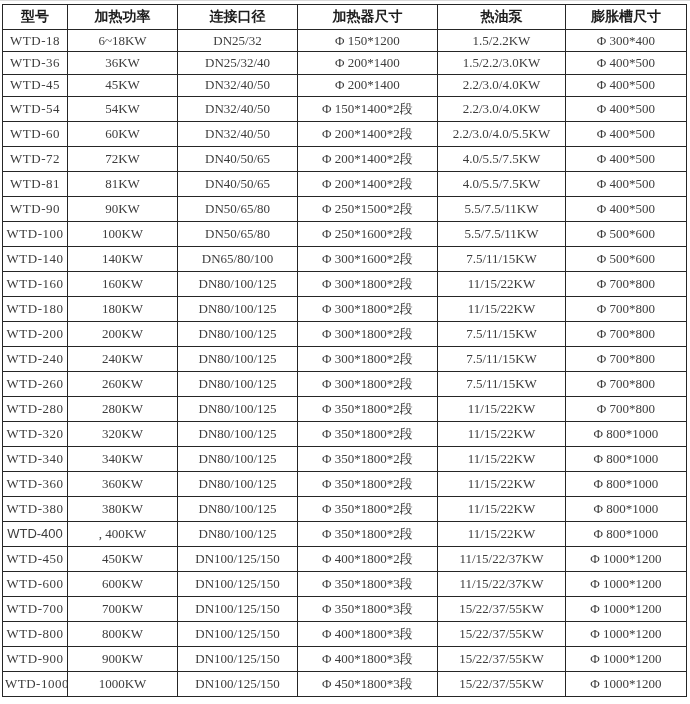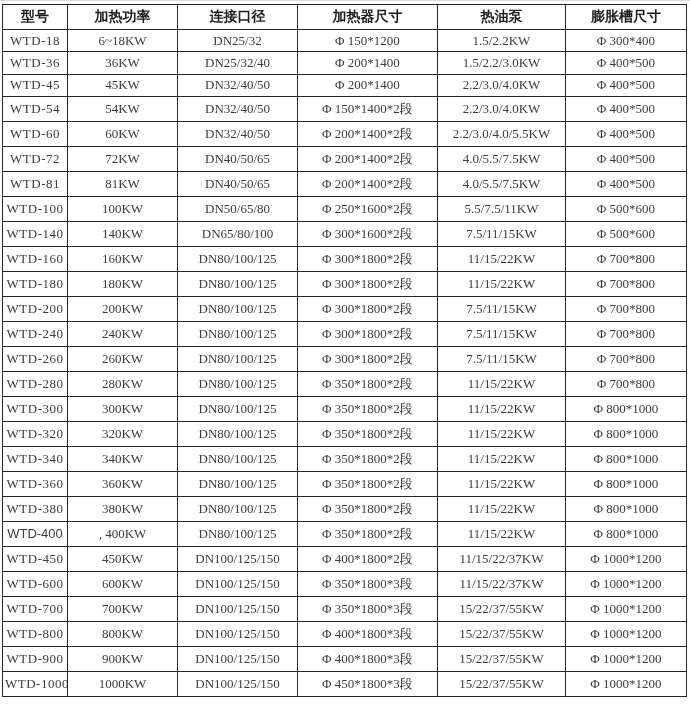--- a/index.html
+++ b/index.html
@@ -103,20 +103,28 @@
       </tr>
       <tr>
         <td class="model-cell">WTD-81</td>
         <td>81KW</td>
         <td>DN40/50/65</td>
         <td>Φ 200*1400*2段</td>
         <td>4.0/5.5/7.5KW</td>
         <td>Φ 400*500</td>
       </tr>
       <tr>
+        <td class="model-cell">WTD-90</td>
+        <td>90KW</td>
+        <td>DN50/65/80</td>
+        <td>Φ 250*1500*2段</td>
+        <td>5.5/7.5/11KW</td>
+        <td>Φ 400*500</td>
+      </tr>
+      <tr>
         <td class="model-cell">WTD-100</td>
         <td>100KW</td>
         <td>DN50/65/80</td>
         <td>Φ 250*1600*2段</td>
         <td>5.5/7.5/11KW</td>
         <td>Φ 500*600</td>
       </tr>
       <tr>
         <td class="model-cell">WTD-140</td>
         <td>140KW</td>
@@ -167,28 +175,20 @@
       </tr>
       <tr>
         <td class="model-cell">WTD-280</td>
         <td>280KW</td>
         <td>DN80/100/125</td>
         <td>Φ 350*1800*2段</td>
         <td>11/15/22KW</td>
         <td>Φ 700*800</td>
       </tr>
       <tr>
-        <td class="model-cell">WTD-300</td>
-        <td>300KW</td>
-        <td>DN80/100/125</td>
-        <td>Φ 350*1800*2段</td>
-        <td>11/15/22KW</td>
-        <td>Φ 800*1000</td>
-      </tr>
-      <tr>
         <td class="model-cell">WTD-320</td>
         <td>320KW</td>
         <td>DN80/100/125</td>
         <td>Φ 350*1800*2段</td>
         <td>11/15/22KW</td>
         <td>Φ 800*1000</td>
       </tr>
       <tr>
         <td class="model-cell">WTD-340</td>
         <td>340KW</td>

